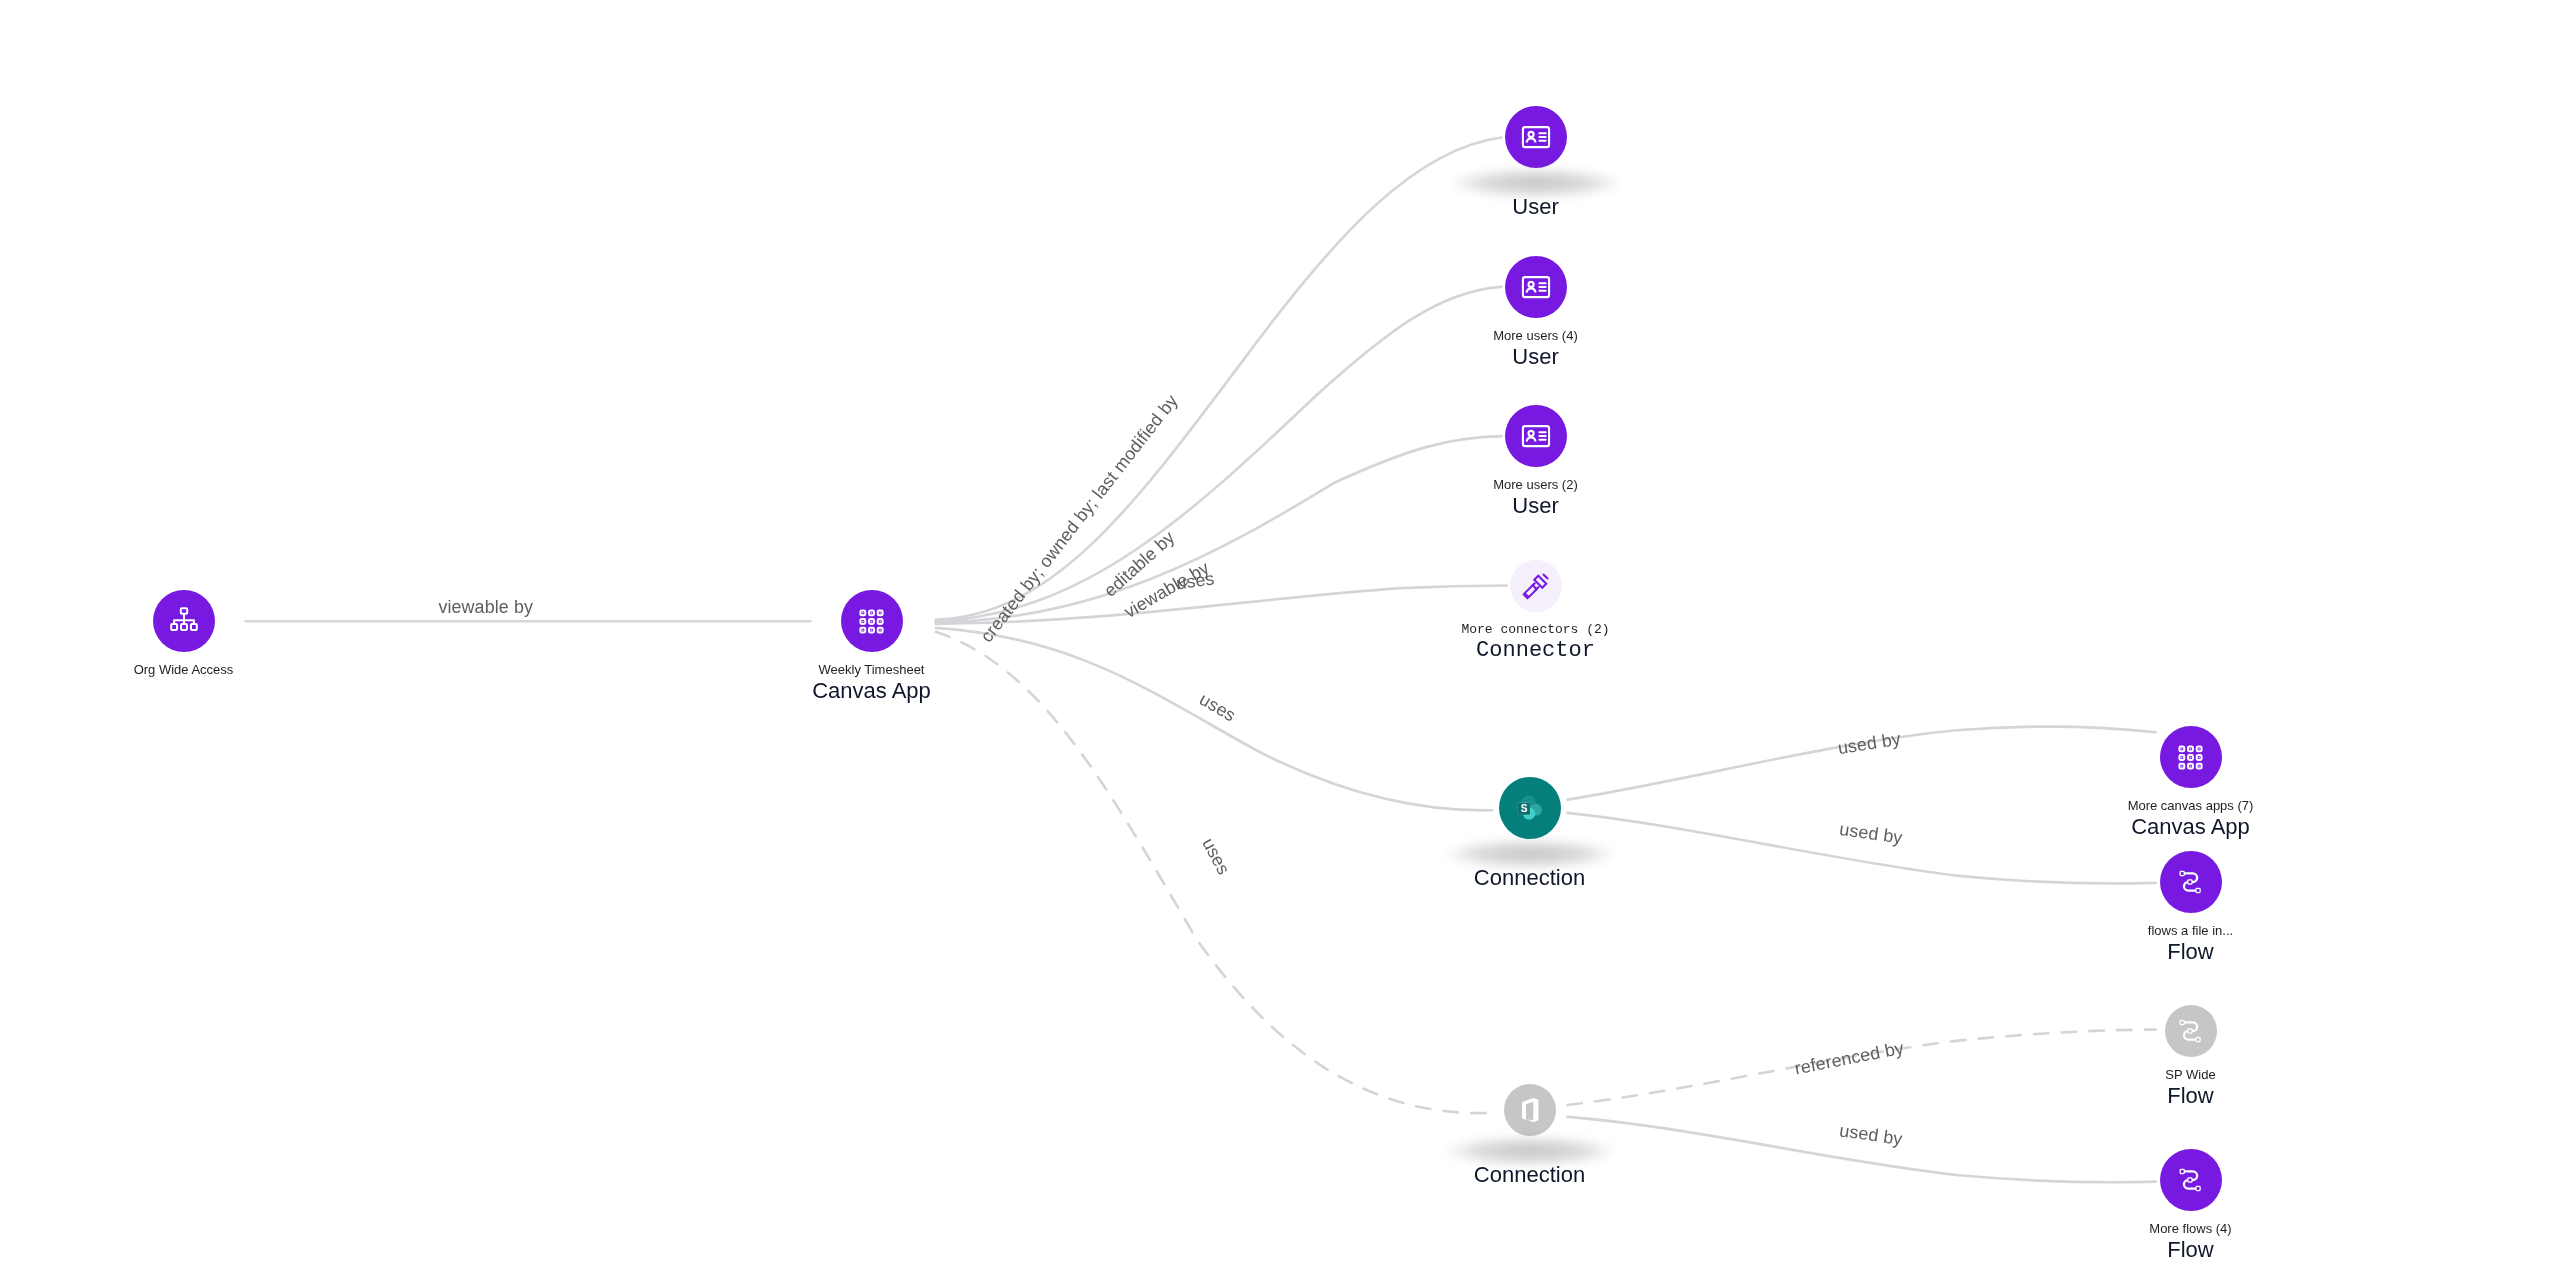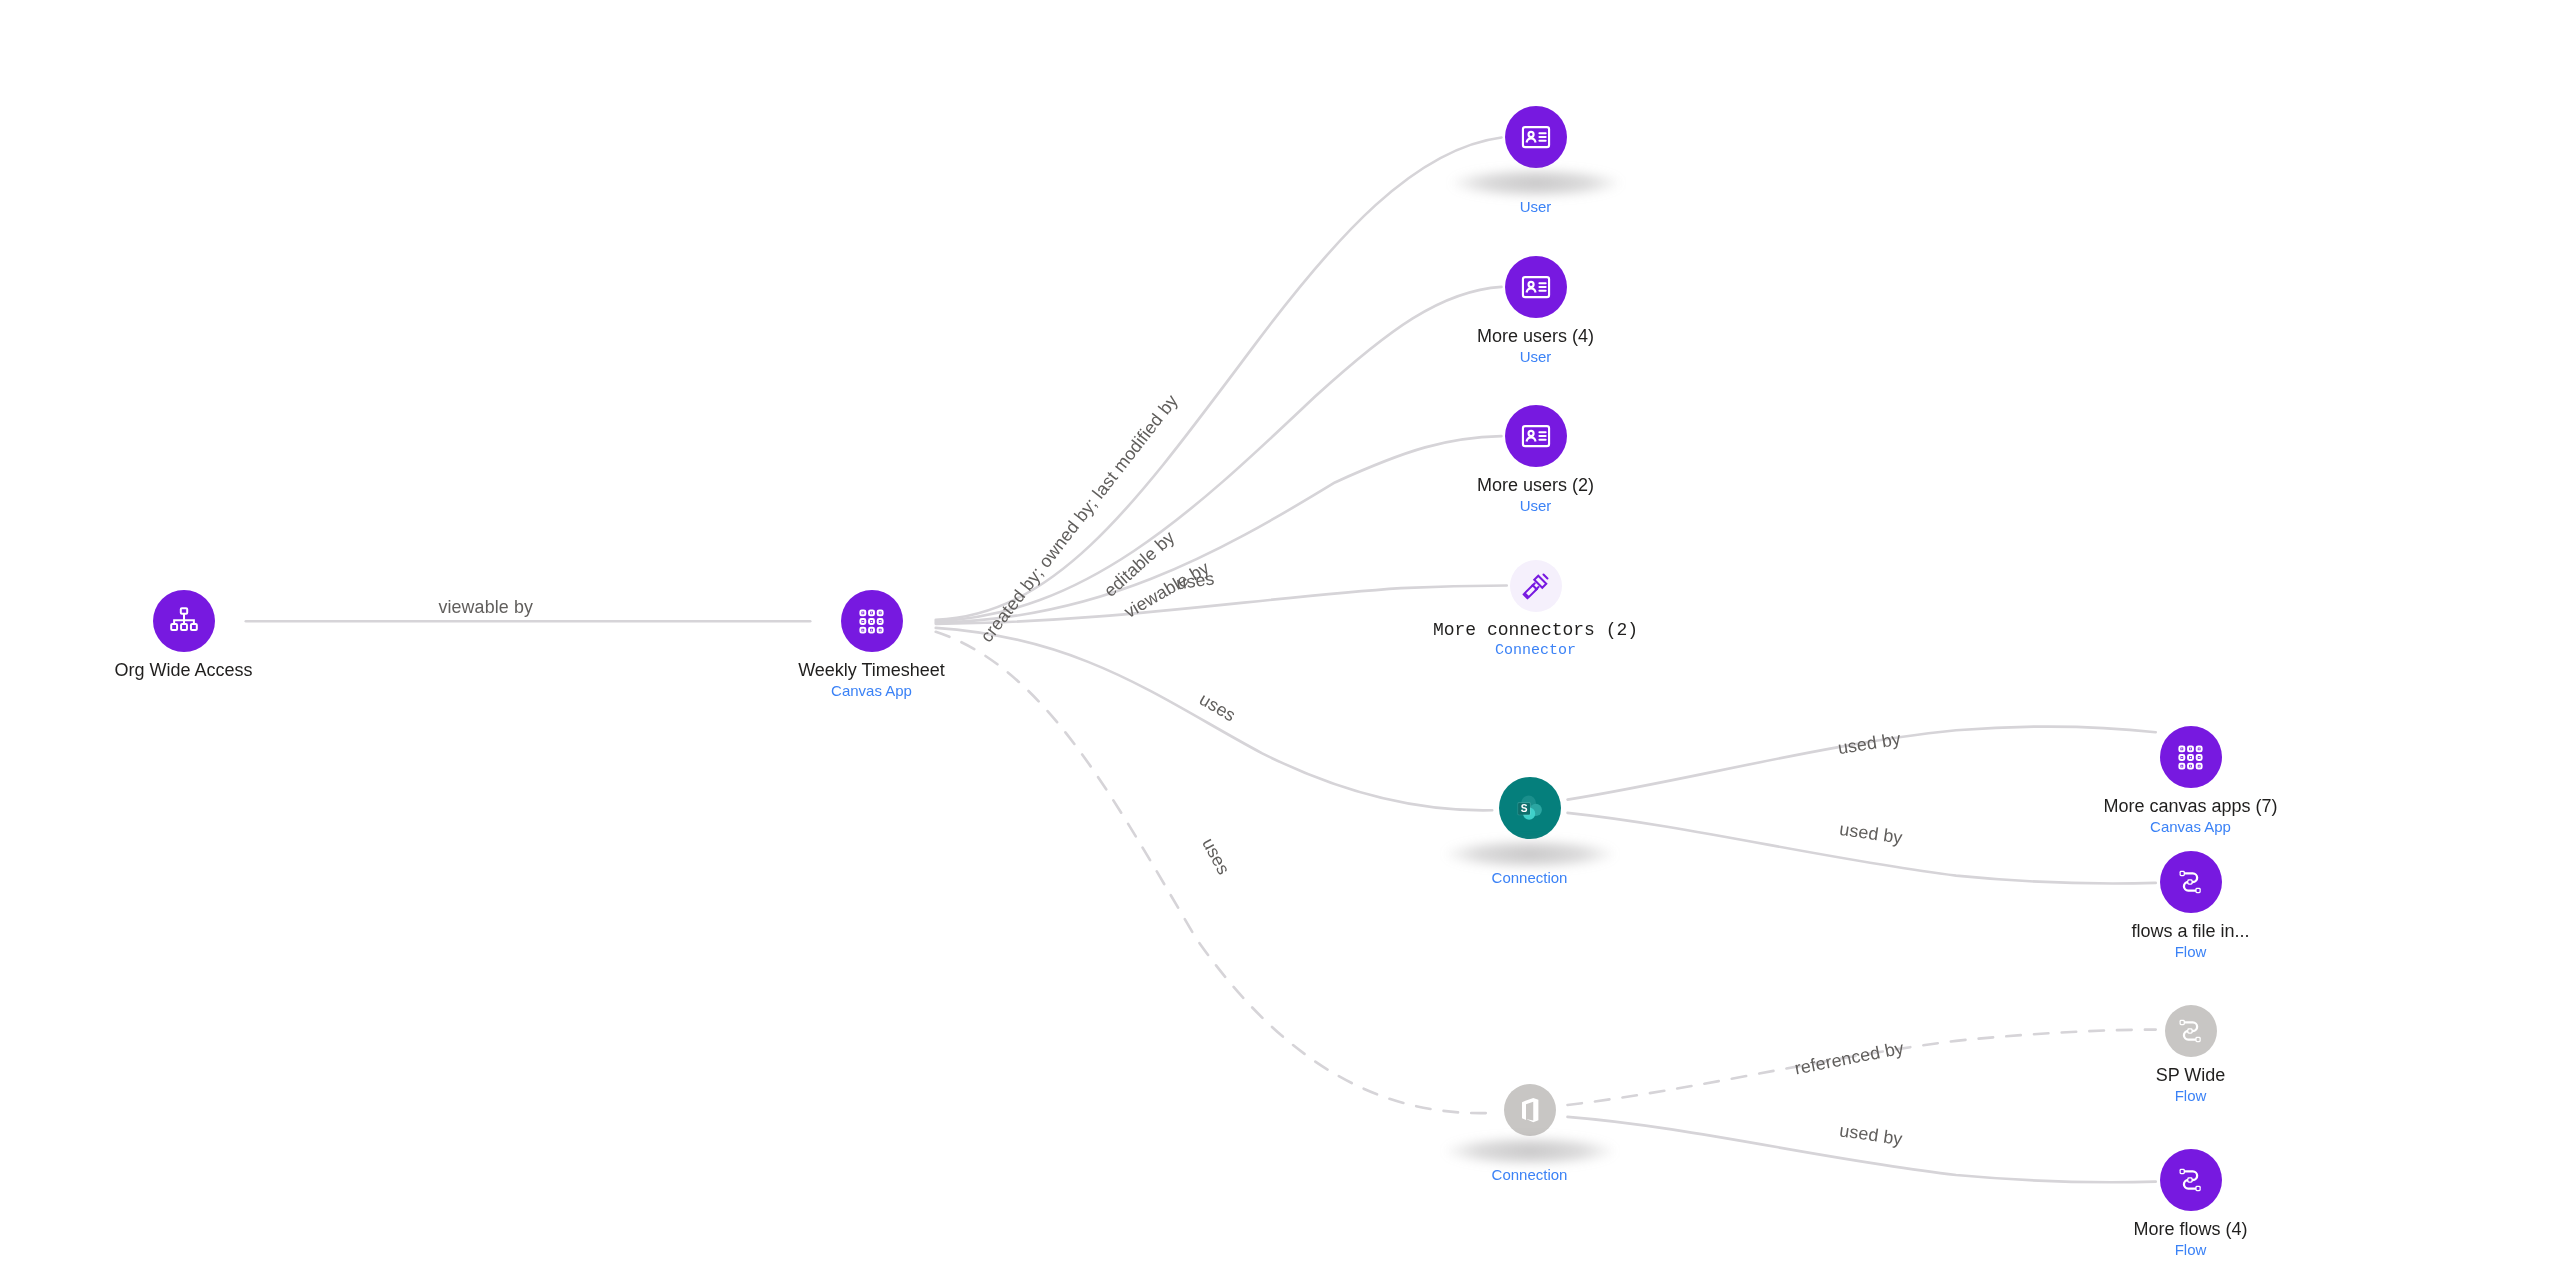--- a/index.html
+++ b/index.html
@@ -65,31 +65,31 @@
   .node.size-sm .node-circle {
     width: 52px;
     height: 52px;
   }
   .node.variant-grey .node-circle { background: #c8c6c4; }
   .node.variant-teal .node-circle { background: #057f7c; }
   .node.variant-pale .node-circle { background: #f5f0fc; }
 
   .node-title {
     margin-top: 6.6px;
-    font-size: 18px;
+    font-size: 13px;
     line-height: 22.5px;
     color: #201f1e;
     white-space: nowrap;
     position: relative;
     z-index: 2;
   }
   .node-subtitle {
-    font-size: 15px;
+    font-size: 22px;
     line-height: 20px;
-    color: #3b82f6;
+    color: #0f172a;
     white-space: nowrap;
     position: relative;
     z-index: 2;
   }
   .node.variant-grey .node-title { color: #201f1e; }
 
   
   .node-shadow {
     position: absolute;
     left: 50%;

